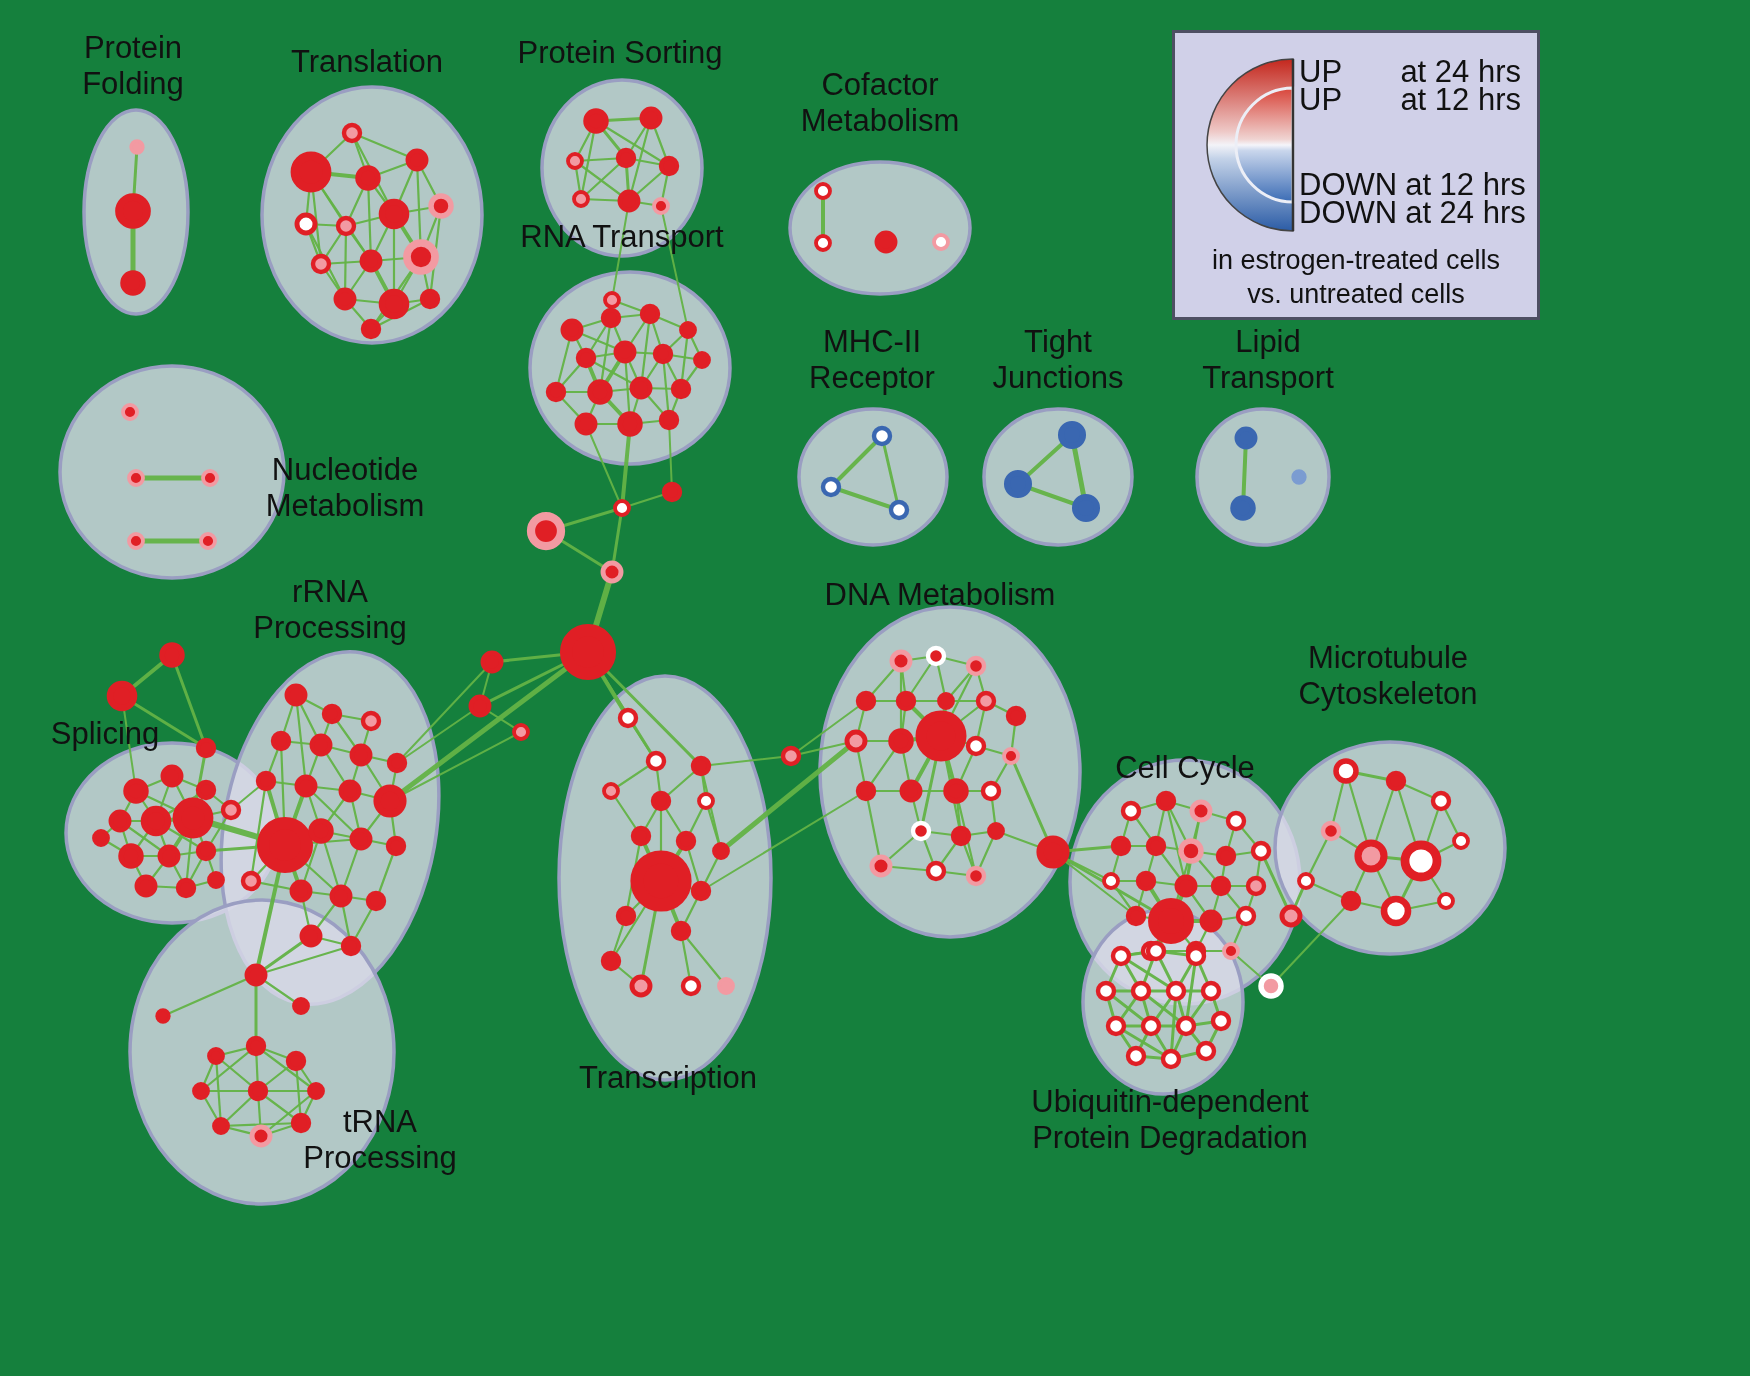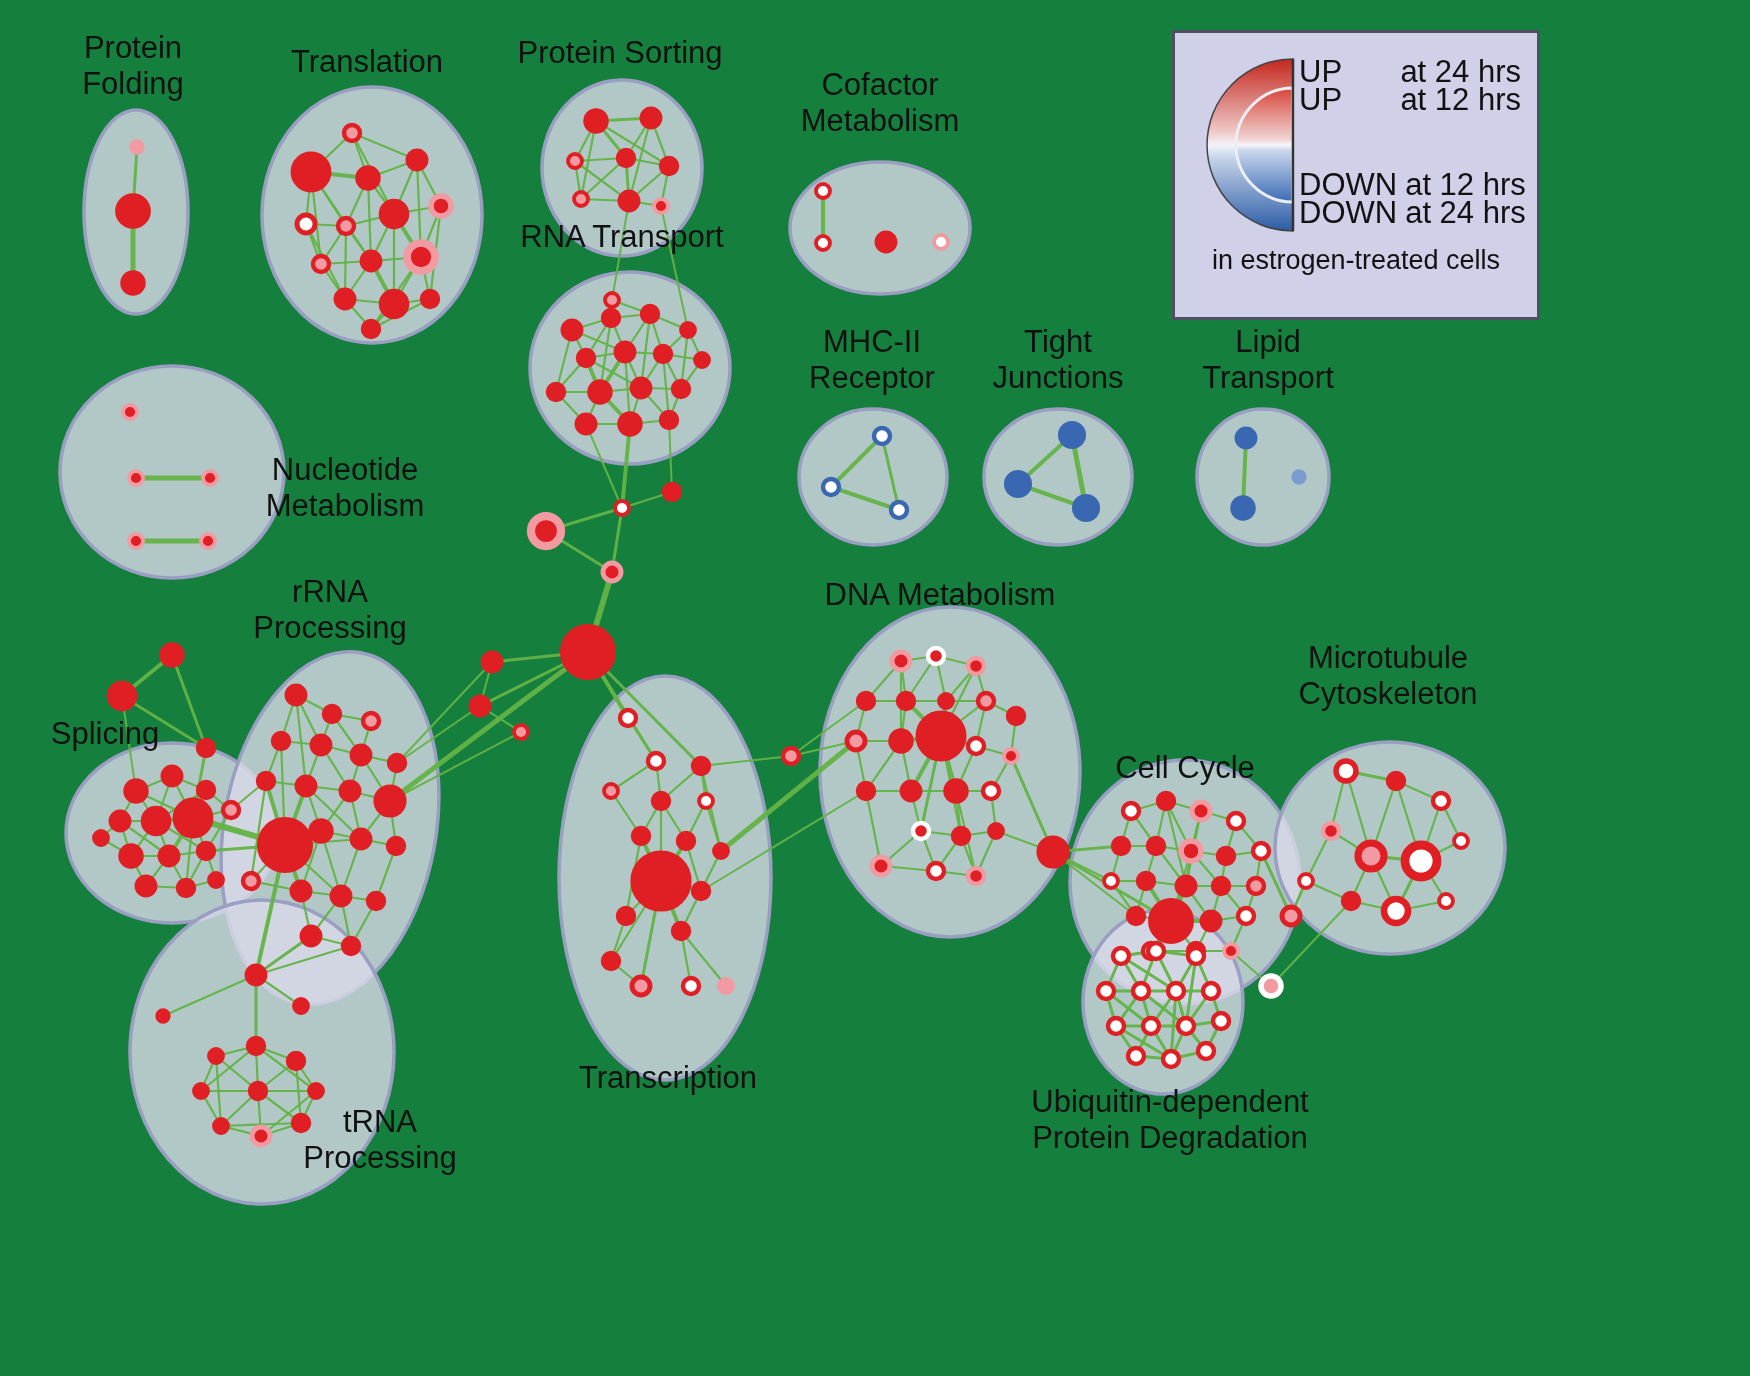--- a/index.html
+++ b/index.html
@@ -774,15 +774,16 @@
     <div class="lrow" style="top:134px">
       <span class="dir">DOWN</span>
       <span class="time">at 12 hrs</span>
     </div>
     <div class="lrow" style="top:162px">
       <span class="dir">DOWN</span>
       <span class="time">at 24 hrs</span>
     </div>
     <div class="lnote">
       <div>in estrogen-treated cells</div>
+      <div>vs. untreated cells</div>
     </div>
   </div>
 </div>
 
 </body></html>

